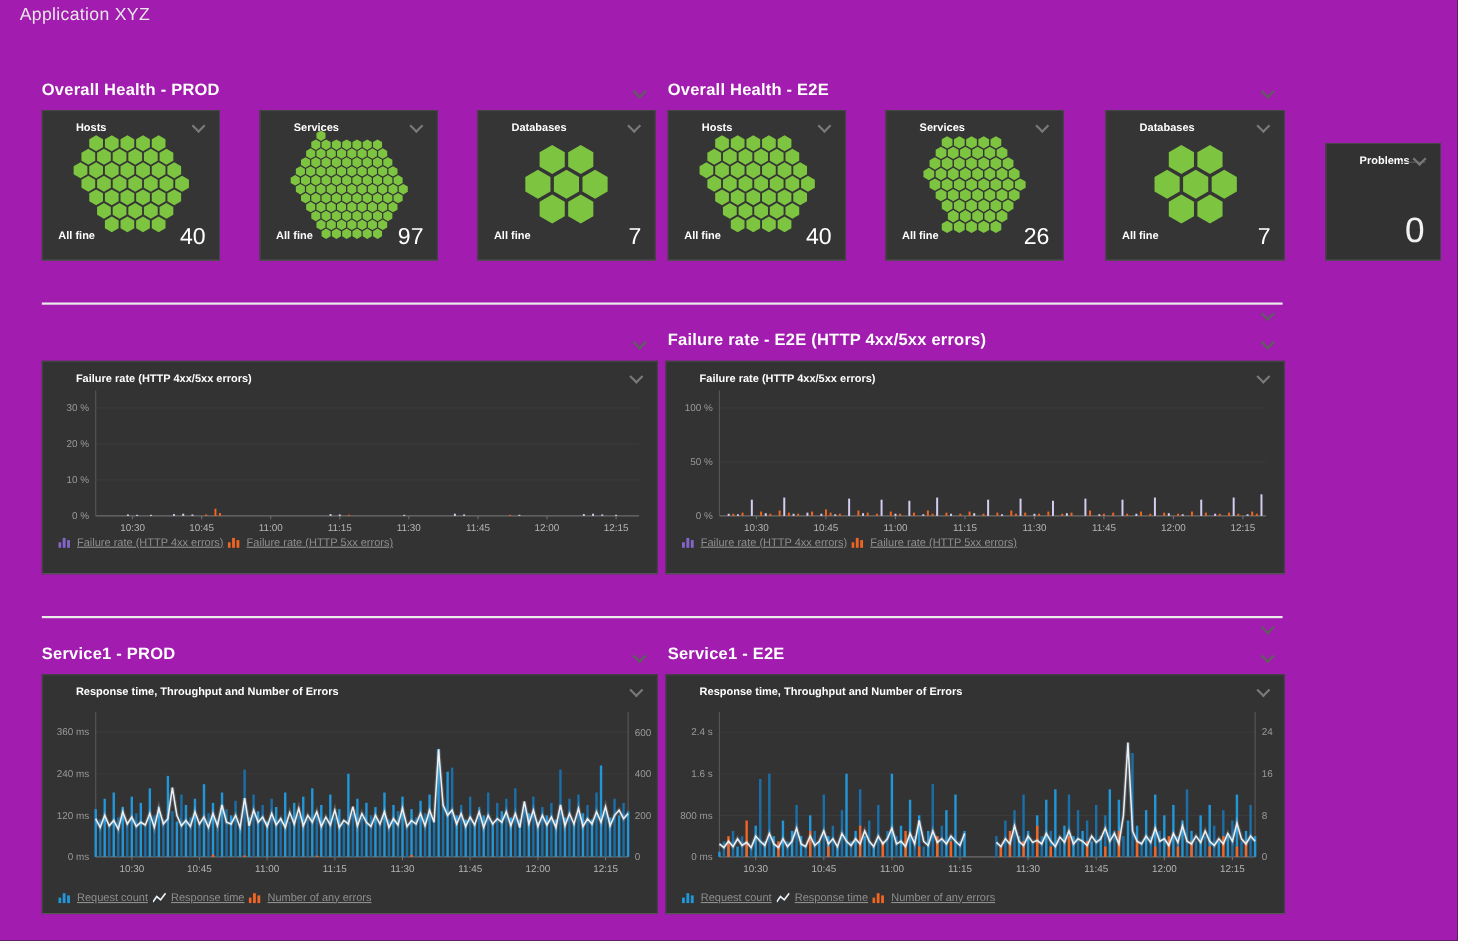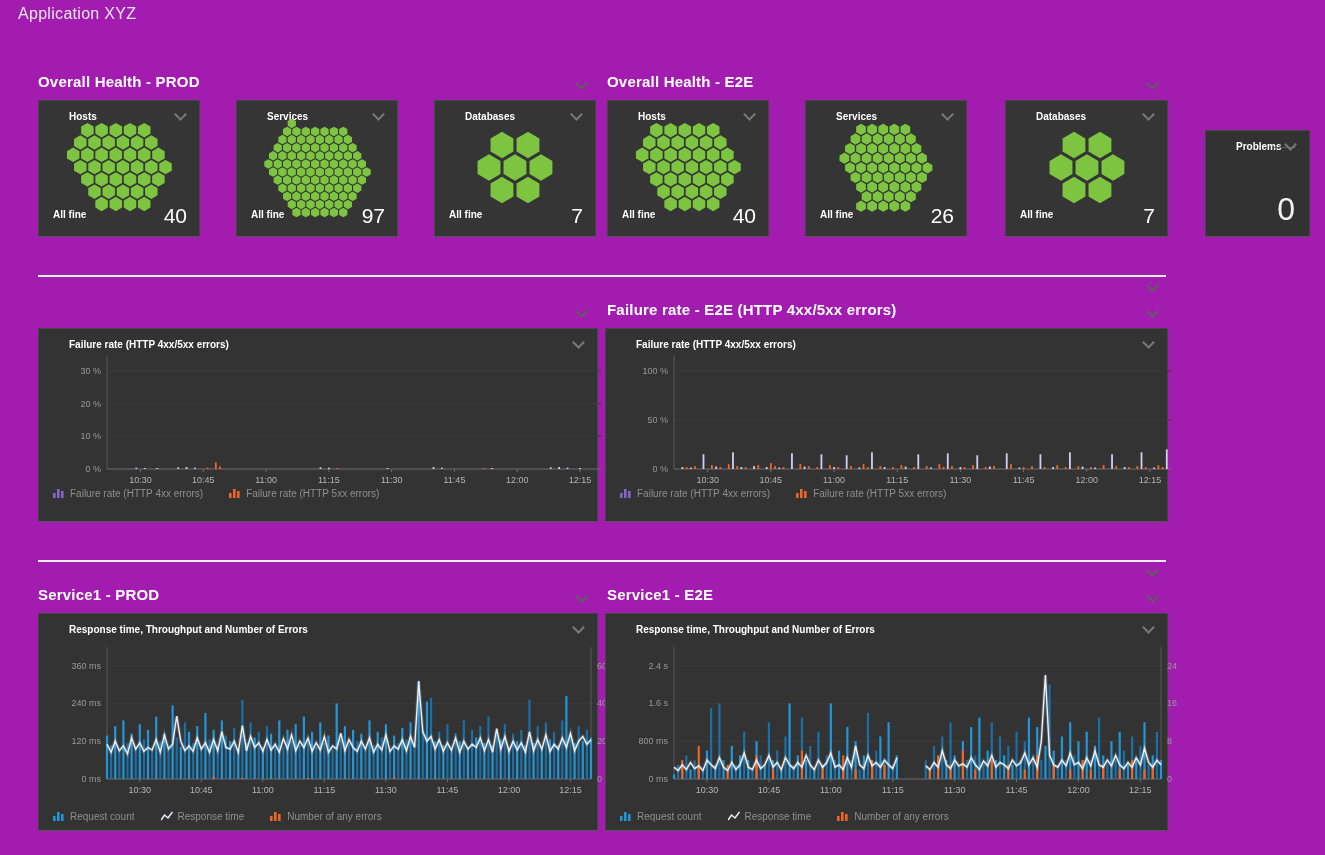--- a/index.html
+++ b/index.html
@@ -12,22 +12,22 @@
   .tile-title{position:absolute;top:10px;left:30px;font-size:10px;font-weight:bold;color:#ffffff;}
   .tile-status{position:absolute;bottom:16px;left:14px;font-size:10px;font-weight:bold;color:#ffffff;}
   .tile-count{position:absolute;bottom:8px;right:12px;font-size:21px;color:#ffffff;}
   .problems-count{position:absolute;bottom:8px;right:14px;font-size:32px;color:#f2f2f2;}
   .problems-dash{position:absolute;top:16px;left:68px;width:22px;height:1px;background:#5a5a5a;}
   .chev{position:absolute;width:7px;height:7px;border-right:2px solid #7a7a7a;border-bottom:2px solid #7a7a7a;transform:rotate(45deg);}
   .tile .chev{top:9px;right:14px;}
   .chev-dim{border-color:#5f5f5f;}
   .separator{position:absolute;height:2px;background:#ececec;}
   .hexmount{position:absolute;left:8px;right:8px;top:22px;bottom:24px;display:flex;align-items:center;justify-content:center;}
-  .chart-mount{position:absolute;left:0;top:0;right:0;bottom:0;padding-left:20px;}
-  .legend{position:absolute;left:14px;display:flex;gap:26px;align-items:center;font-size:10px;color:#8f8f8f;}
+  .chart-mount{position:absolute;left:0;top:0;right:0;bottom:0;}
+  .legend{position:absolute;left:14px;display:flex;gap:4px;align-items:center;font-size:10px;color:#8f8f8f;text-decoration:underline;}
   .legend-item{display:flex;gap:5px;align-items:center;}
   svg{display:block;}
 </style>
 </head>
 <body>
 
 <div id="stage">
 
   <div class="abs" id="app-title">Application XYZ</div>
 

